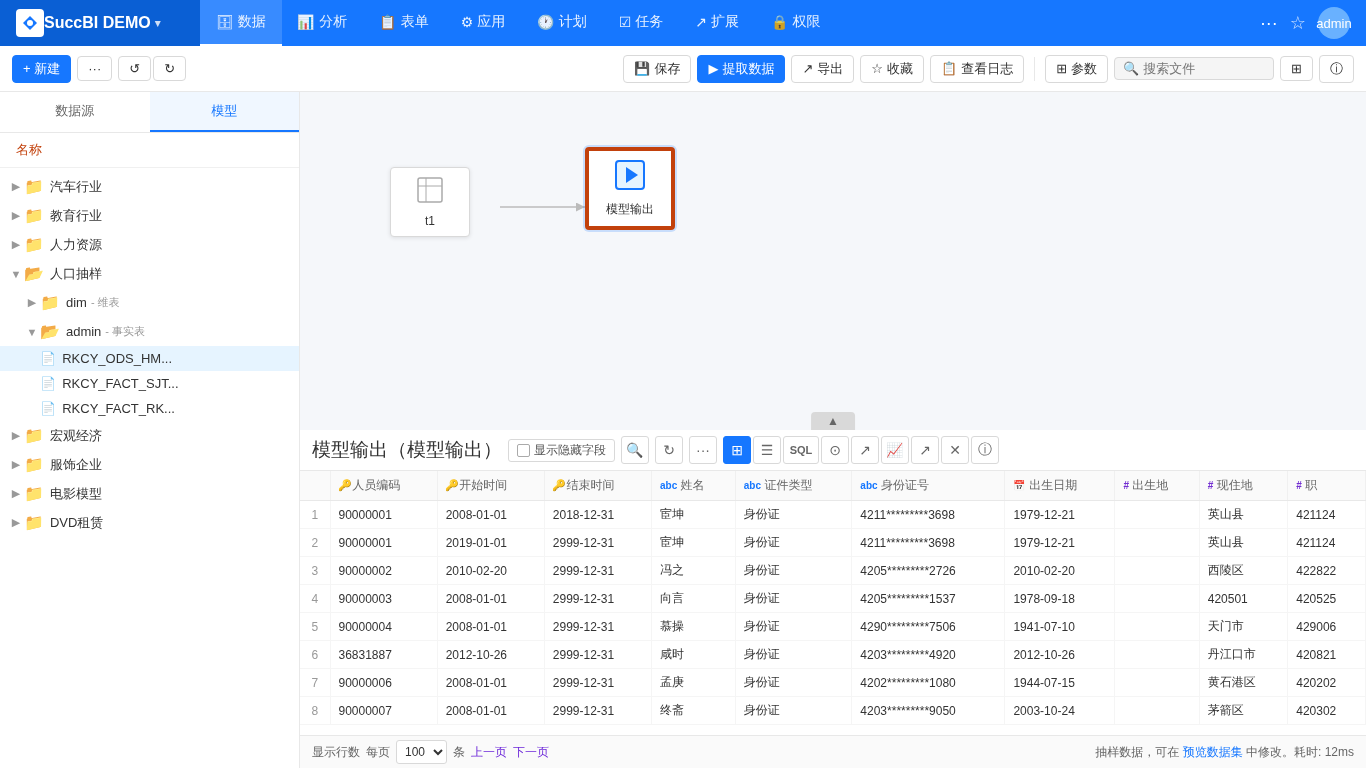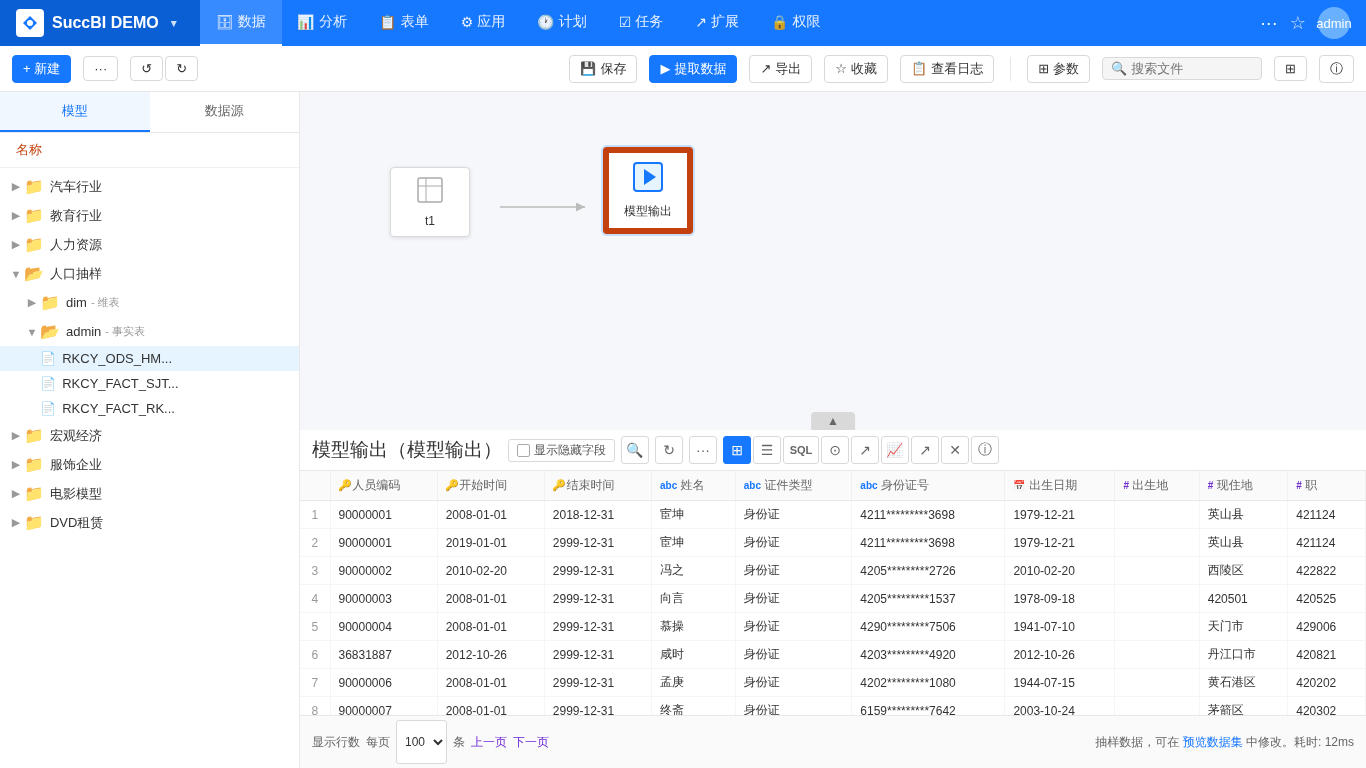--- a/index.html
+++ b/index.html
@@ -4,21 +4,21 @@
   <style>
     * { margin: 0; padding: 0; box-sizing: border-box; }
     body { font-family: 'Microsoft YaHei', Arial, sans-serif; font-size: 13px; background: #f0f2f5; overflow: hidden; }
 
     
     .top-nav {
       display: flex; align-items: center; height: 46px;
       background: #1677ff; color: #fff; padding: 0 0 0 0;
     }
     .logo-area {
-      display: flex; align-items: center; gap: 8px;
+      display: flex; align-items: center; 
       background: #0a5fd4; padding: 0 16px; height: 100%; min-width: 200px;
     }
     .logo-icon { width: 28px; height: 28px; background: #fff; border-radius: 4px; display: flex; align-items: center; justify-content: center; }
     .logo-icon svg { width: 20px; height: 20px; }
     .logo-text { font-size: 16px; font-weight: bold; color: #fff; }
     .logo-caret { font-size: 12px; color: rgba(255,255,255,0.8); margin-left: 4px; }
     .nav-items { display: flex; align-items: center; height: 100%; }
     .nav-item {
       display: flex; align-items: center; gap: 4px; padding: 0 16px;
       height: 100%; cursor: pointer; color: rgba(255,255,255,0.9); font-size: 14px;
@@ -26,21 +26,21 @@
     }
     .nav-item.active { background: rgba(255,255,255,0.15); border-bottom: 2px solid #fff; }
     .nav-right { margin-left: auto; display: flex; align-items: center; gap: 12px; padding-right: 16px; }
     .nav-more { color: #fff; font-size: 18px; cursor: pointer; }
     .nav-star { color: rgba(255,255,255,0.8); font-size: 18px; cursor: pointer; }
     .avatar { width: 32px; height: 32px; border-radius: 50%; background: #69b1ff; display: flex; align-items: center; justify-content: center; color: #fff; font-size: 13px; cursor: pointer; }
 
     
     .toolbar {
       display: flex; align-items: center; height: 46px; background: #fff;
-      border-bottom: 1px solid #e8e8e8; padding: 0 12px; gap: 12px;
+      border-bottom: 1px solid #e8e8e8; padding: 0 12px; gap: 6px;
     }
     .toolbar-btn {
       display: flex; align-items: center; gap: 4px; padding: 4px 10px;
       border: 1px solid #d9d9d9; border-radius: 4px; background: #fff;
       cursor: pointer; font-size: 13px; color: #333; white-space: nowrap;
     }
     .toolbar-btn.primary { background: #1677ff; color: #fff; border-color: #1677ff; }
     .toolbar-divider { width: 1px; height: 24px; background: #e8e8e8; margin: 0 4px; }
     .toolbar-spacer { flex: 1; }
     .toolbar-search {
@@ -90,21 +90,21 @@
       background: #d9d9d9; border-radius: 4px 4px 0 0; padding: 2px 16px;
       cursor: pointer; color: #666; font-size: 12px; z-index: 10;
     }
 
     
     .canvas-node {
       position: absolute; background: #fff; border: 1px solid #d9d9d9; border-radius: 4px;
       padding: 8px 12px; display: flex; flex-direction: column; align-items: center;
       cursor: pointer; box-shadow: 0 1px 4px rgba(0,0,0,0.1);
     }
-    .canvas-node.selected { border: 6px solid #c2410c; box-shadow: 0 0 0 2px rgba(22,119,255,0.2); margin-left: 18px; }
+    .canvas-node.selected { border: 4px solid #c2410c; box-shadow: 0 0 0 2px rgba(22,119,255,0.2); }
     .canvas-node .node-icon { font-size: 24px; color: #666; margin-bottom: 4px; }
     .canvas-node .node-label { font-size: 12px; color: #333; white-space: nowrap; }
     .canvas-connector { position: absolute; top: 0; left: 0; width: 100%; height: 100%; pointer-events: none; }
 
     
     .bottom-panel { flex: 1; display: flex; flex-direction: column; background: #fff; min-height: 0; overflow: hidden; }
     .bottom-toolbar {
       display: flex; align-items: center; padding: 6px 12px; border-bottom: 1px solid #e8e8e8;
       gap: 6px; background: #fff; flex-shrink: 0;
     }
@@ -138,21 +138,21 @@
     .type-hash { color: #722ed1; font-size: 10px; font-weight: bold; }
 
     
     .bottom-status {
       display: flex; align-items: center; padding: 4px 12px;
       border-top: 1px solid #e8e8e8; background: #fafafa; font-size: 12px; color: #666;
       flex-shrink: 0; gap: 8px;
     }
     .pagination { display: flex; align-items: center; gap: 6px; }
     .page-select {
-      border: 1px solid #d9d9d9; border-radius: 3px; padding: 13px 4px; font-size: 12px; color: #333; background: #fff;
+      border: 1px solid #d9d9d9; border-radius: 3px; padding: 3px 4px; font-size: 12px; color: #333; background: #fff;
     }
     .page-link { color: #6d28d9; cursor: pointer; text-decoration: none; }
     .status-note { margin-left: auto; text-align: right; }
     .highlight-link { color: #1677ff; cursor: pointer; }
   </style>
 </head>
 <body>
 
 <div class="top-nav">
   <div class="logo-area">
@@ -254,25 +254,25 @@
     <input type="text" placeholder="搜索文件" style="">
   </div>
   <button class="toolbar-btn">⊞</button>
   <button class="toolbar-btn">ⓘ</button>
 </div>
 
 <div class="main">
 
   <div class="sidebar">
     <div class="sidebar-tabs">
+      <div class="sidebar-tab">
+        <span>数据源</span>
+      </div>
       <div class="sidebar-tab active">
         <span>模型</span>
-      </div>
-      <div class="sidebar-tab">
-        <span>数据源</span>
       </div>
     </div>
     <div class="sidebar-section-title">
       <span>名称</span>
     </div>
     <div class="sidebar-tree">
 
       <div class="tree-item">
         <span class="indent" style="width:8px;"></span>
         <span class="tree-caret">▶</span>
@@ -532,21 +532,21 @@
       <td>黄石港区</td>
       <td>420202</td>
     </tr>
               <tr>
       <td class="row-num">8</td>
       <td>90000007</td>
       <td>2008-01-01</td>
       <td>2999-12-31</td>
       <td>终斋</td>
       <td>身份证</td>
-      <td>6159*********7642</td>
+      <td>4203*********9050</td>
       <td>2003-10-24</td>
       <td></td>
       <td>茅箭区</td>
       <td>420302</td>
     </tr>
             </tbody>
         </table>
       </div>
 
       <div class="bottom-status">

